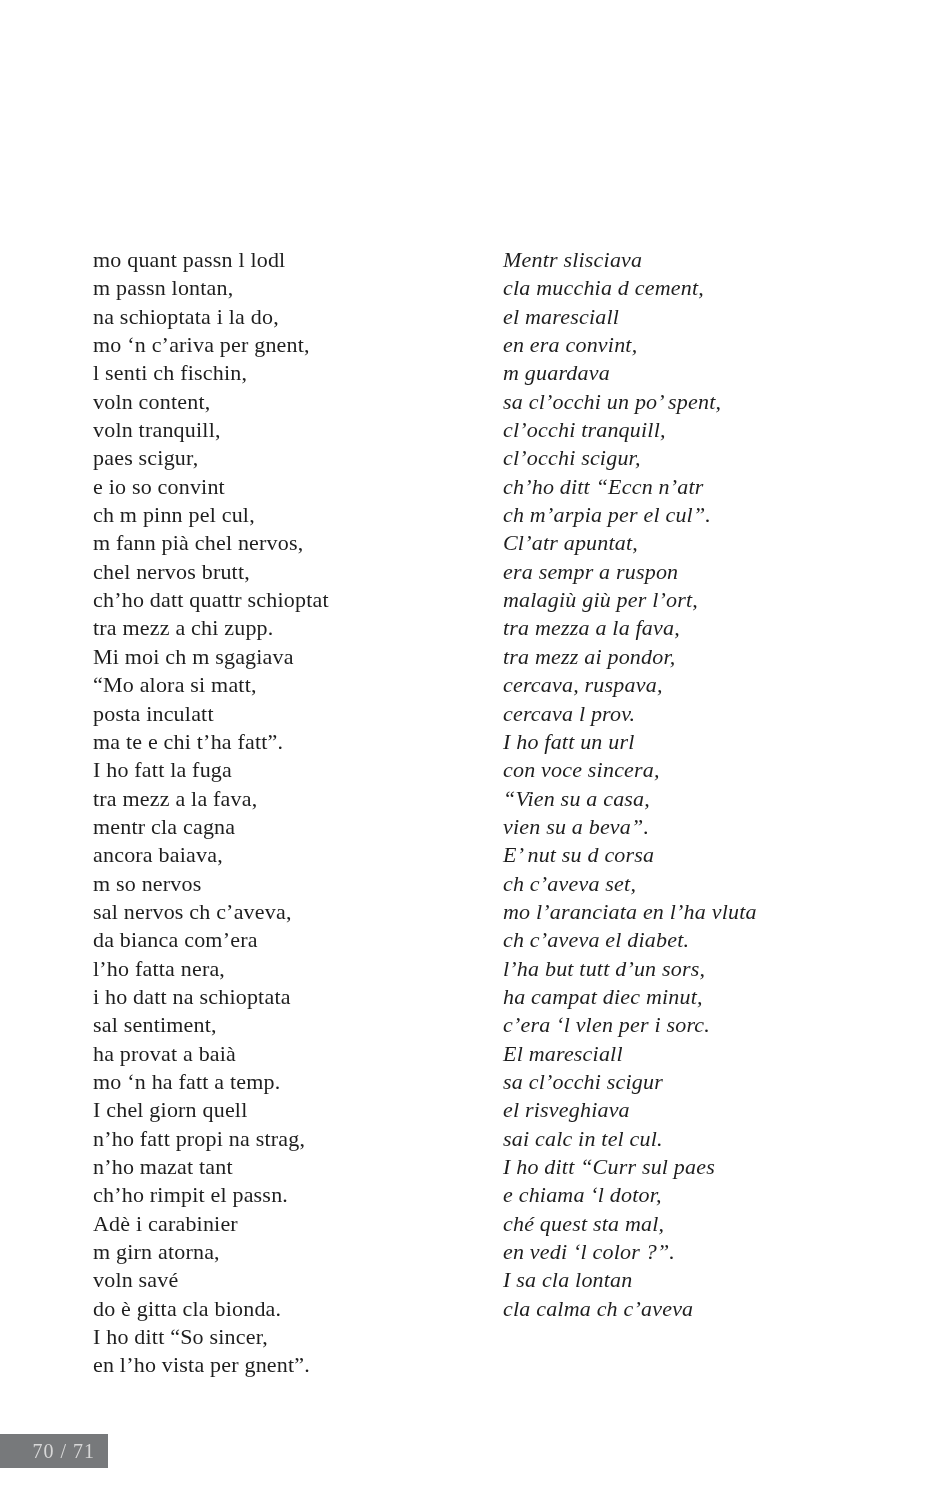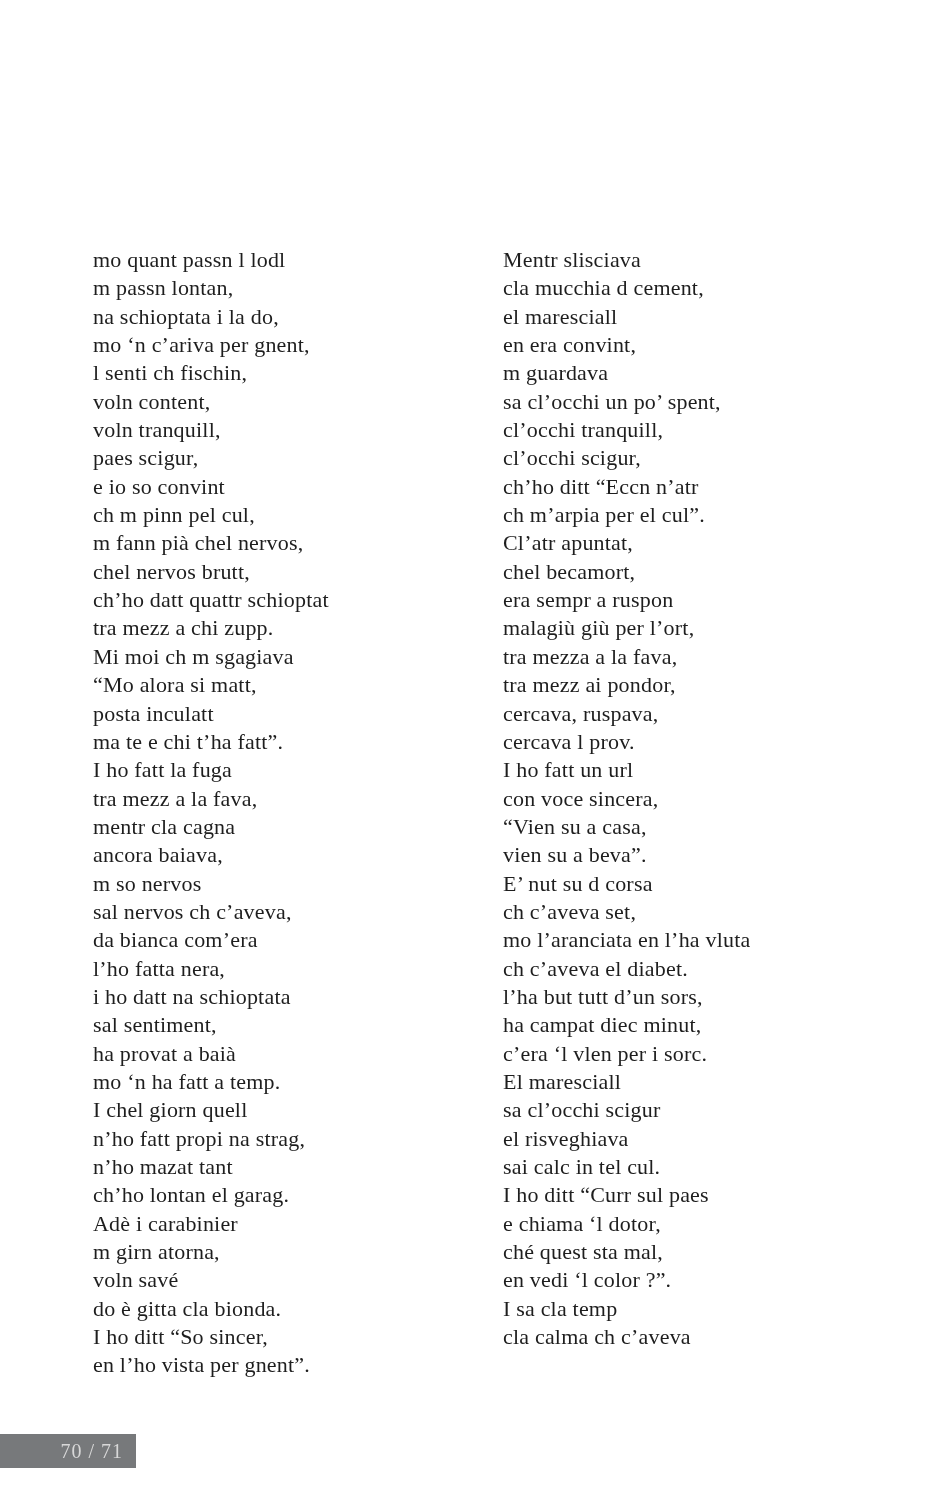--- a/index.html
+++ b/index.html
@@ -19,29 +19,29 @@
   }
   .column {
     position: absolute;
     top: 246px;
     font-size: 22px;
     line-height: 28.35px;
     letter-spacing: 0.2px;
     white-space: nowrap;
   }
   .column.left  { left: 93px; }
-  .column.right { left: 503px; }
+  .column.right { left: 503px; font-style: italic; }
   .line {
     height: 28.35px;
   }
   .footer-pagebox {
     position: absolute;
     left: 0;
     top: 1434px;
-    width: 136px;
+    width: 108px;
     height: 34px;
     background: #77797b;
     display: flex;
     align-items: center;
     justify-content: flex-end;
     padding-right: 13px;
     box-sizing: border-box;
   }
   .footer-pagebox .page-num {
     font-family: "Liberation Serif", "DejaVu Serif", serif;
@@ -82,42 +82,41 @@
       <div class="line">sal nervos ch c’aveva,</div>
       <div class="line">da bianca com’era</div>
       <div class="line">l’ho fatta nera,</div>
       <div class="line">i ho datt na schioptata</div>
       <div class="line">sal sentiment,</div>
       <div class="line">ha provat a baià</div>
       <div class="line">mo ‘n ha fatt a temp.</div>
       <div class="line">I chel giorn quell</div>
       <div class="line">n’ho fatt propi na strag,</div>
       <div class="line">n’ho mazat tant</div>
-      <div class="line">ch’ho lontan el garag.</div>
+      <div class="line">ch’ho rimpit el passn.</div>
       <div class="line">Adè i carabinier</div>
       <div class="line">m girn atorna,</div>
       <div class="line">voln savé</div>
       <div class="line">do è gitta cla bionda.</div>
       <div class="line">I ho ditt “So sincer,</div>
       <div class="line">en l’ho vista per gnent”.</div>
     </div>
 
   <div class="column right">
       <div class="line">Mentr slisciava</div>
       <div class="line">cla mucchia d cement,</div>
       <div class="line">el maresciall</div>
       <div class="line">en era convint,</div>
       <div class="line">m guardava</div>
       <div class="line">sa cl’occhi un po’ spent,</div>
       <div class="line">cl’occhi tranquill,</div>
       <div class="line">cl’occhi scigur,</div>
       <div class="line">ch’ho ditt “Eccn n’atr</div>
       <div class="line">ch m’arpia per el cul”.</div>
       <div class="line">Cl’atr apuntat,</div>
-      <div class="line">chel becamort,</div>
       <div class="line">era sempr a ruspon</div>
       <div class="line">malagiù giù per l’ort,</div>
       <div class="line">tra mezza a la fava,</div>
       <div class="line">tra mezz ai pondor,</div>
       <div class="line">cercava, ruspava,</div>
       <div class="line">cercava l prov.</div>
       <div class="line">I ho fatt un url</div>
       <div class="line">con voce sincera,</div>
       <div class="line">“Vien su a casa,</div>
       <div class="line">vien su a beva”.</div>
@@ -129,21 +128,21 @@
       <div class="line">ha campat diec minut,</div>
       <div class="line">c’era ‘l vlen per i sorc.</div>
       <div class="line">El maresciall</div>
       <div class="line">sa cl’occhi scigur</div>
       <div class="line">el risveghiava</div>
       <div class="line">sai calc in tel cul.</div>
       <div class="line">I ho ditt “Curr sul paes</div>
       <div class="line">e chiama ‘l dotor,</div>
       <div class="line">ché quest sta mal,</div>
       <div class="line">en vedi ‘l color ?”.</div>
-      <div class="line">I sa cla temp</div>
+      <div class="line">I sa cla lontan</div>
       <div class="line">cla calma ch c’aveva</div>
     </div>
 
   <div class="footer-pagebox">
     <span class="page-num">70 / 71</span>
   </div>
 
 </div>
 
 </body></html>

